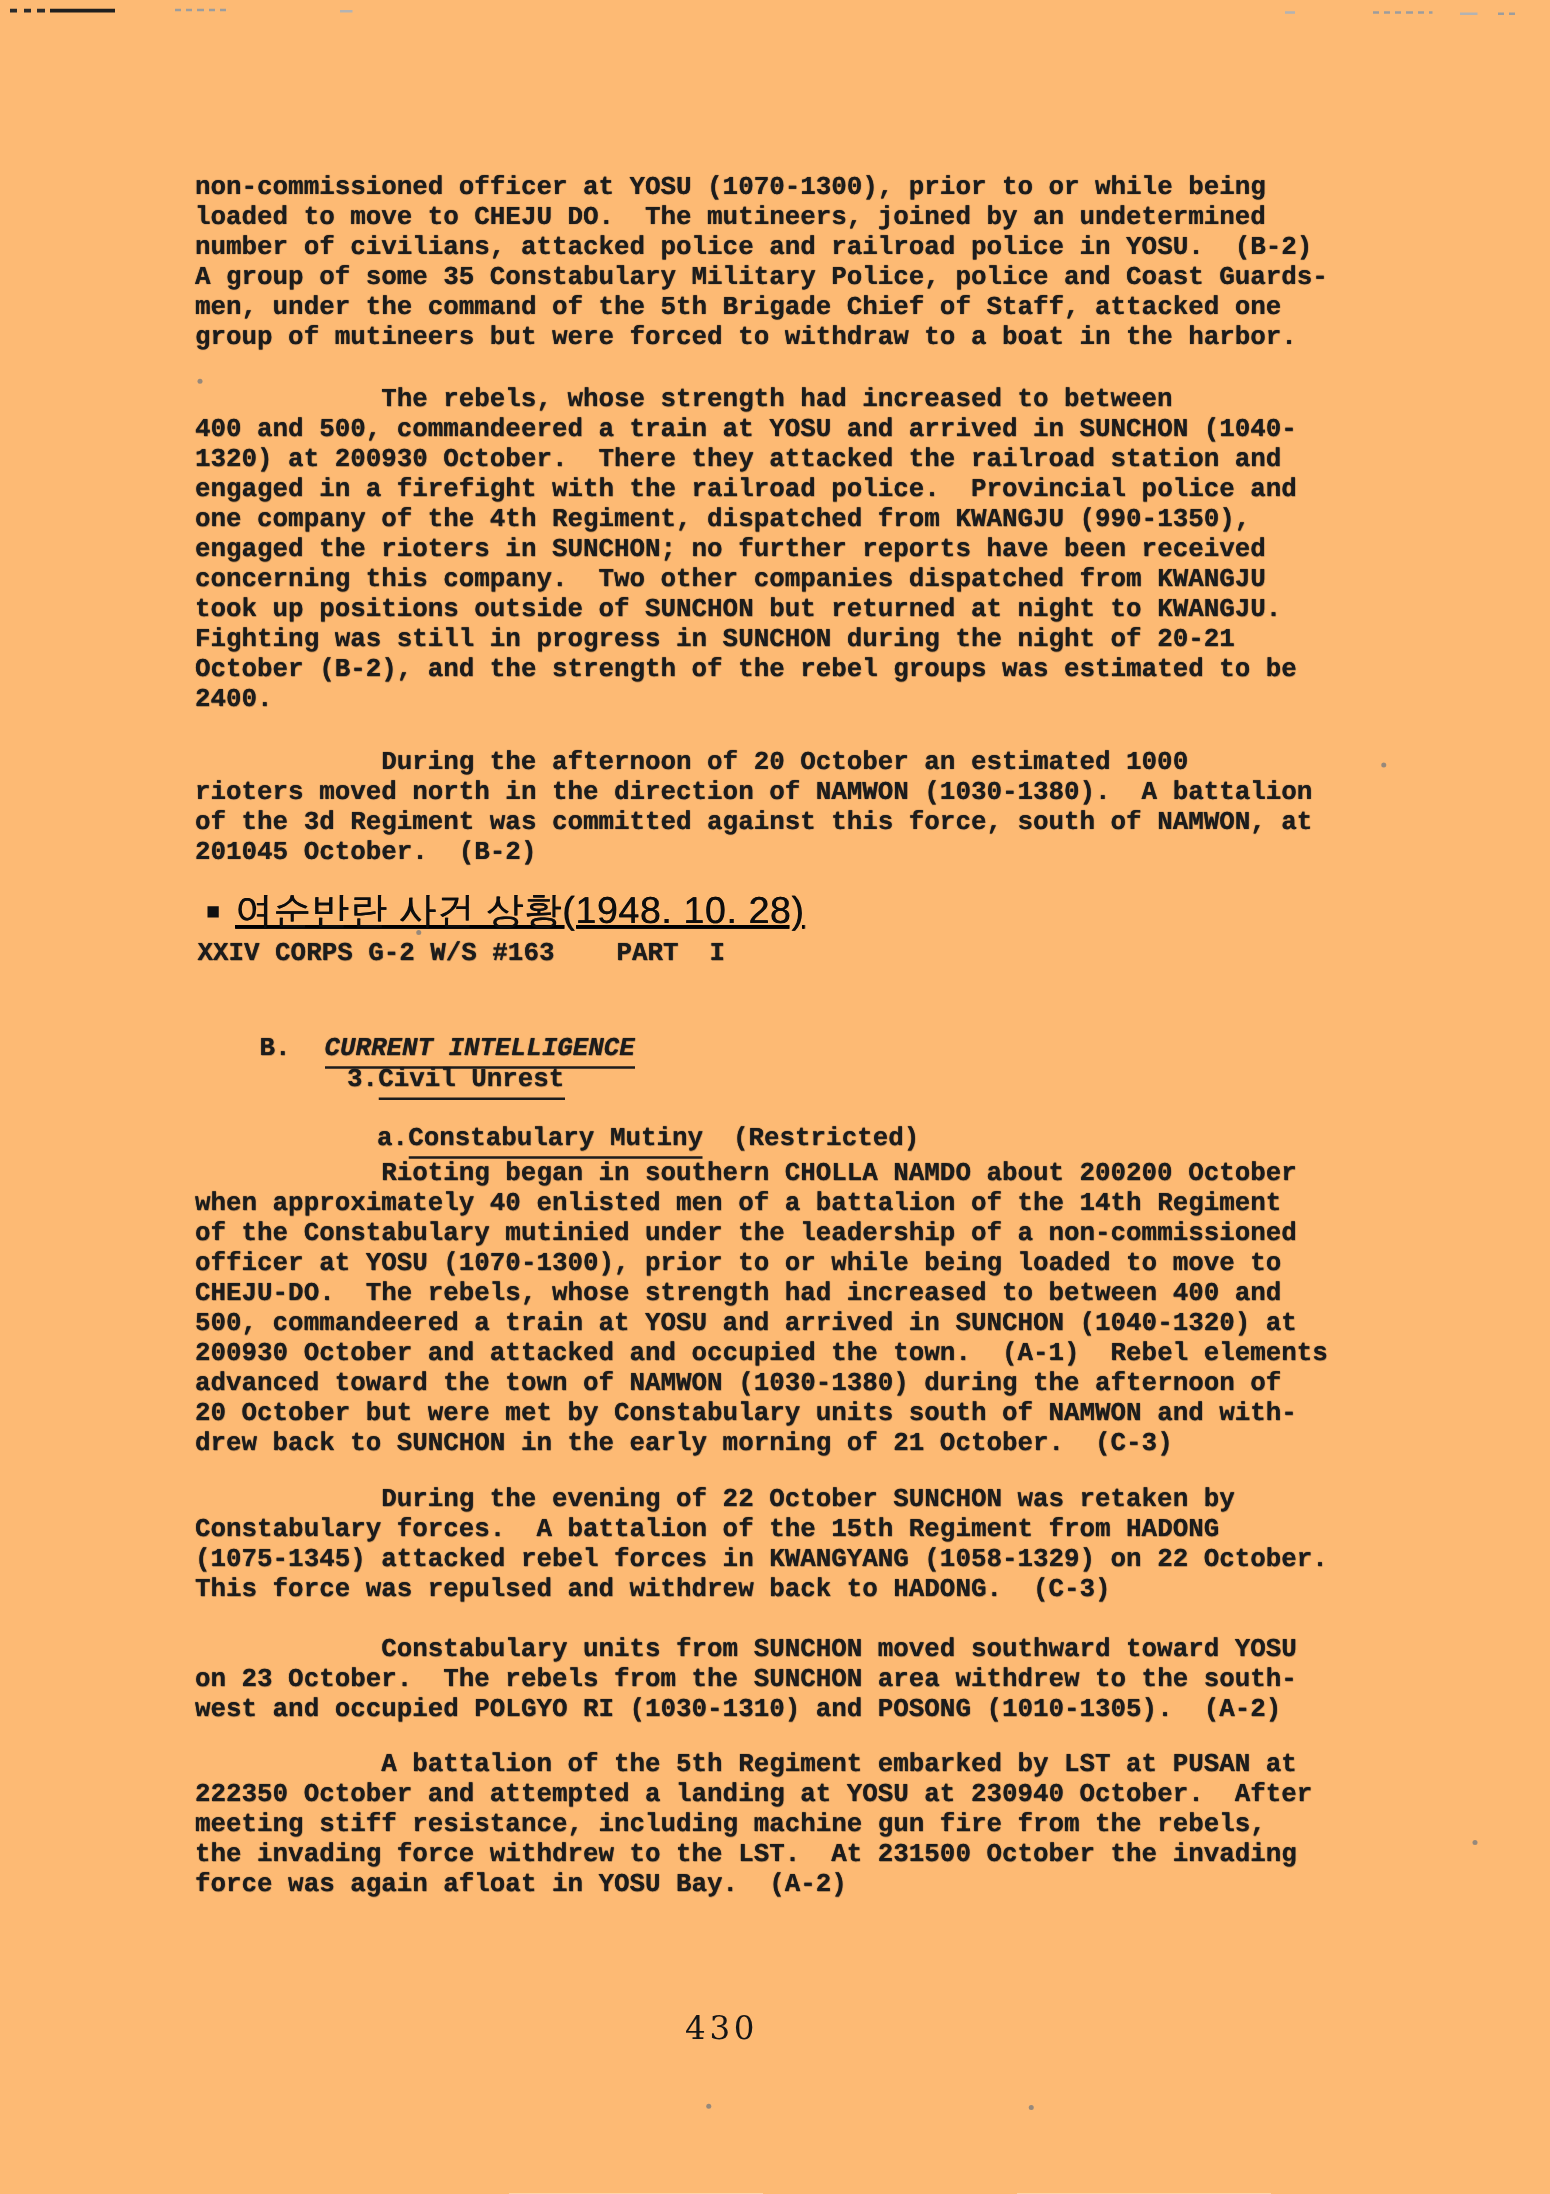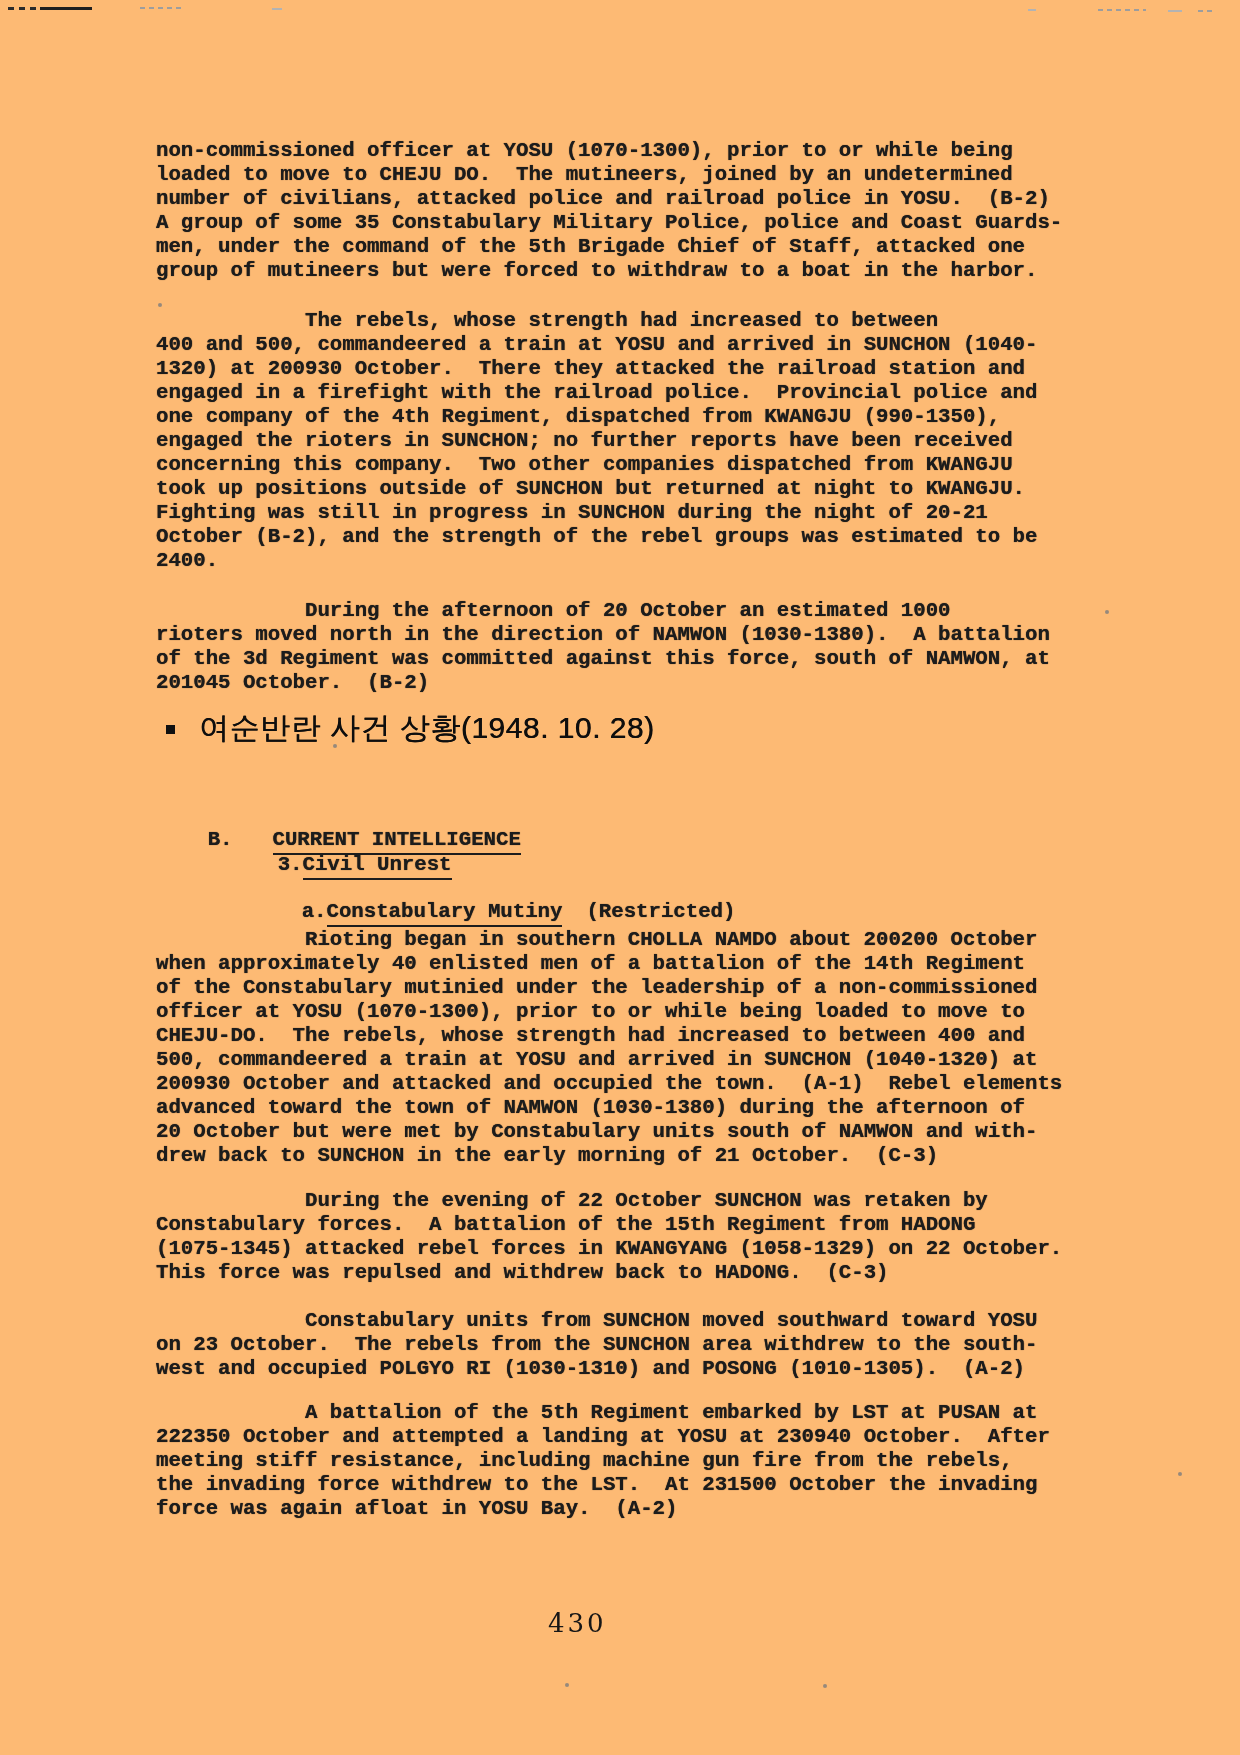--- a/index.html
+++ b/index.html
@@ -15,25 +15,25 @@
     font-family:"Liberation Mono","DejaVu Sans Mono",monospace;
     font-size:20.7px; line-height:24px; font-weight:700;
     color:#1c1c1c; white-space:pre;
     text-shadow:0 0 0.9px rgba(15,15,15,0.85), 0.4px 0.4px 0 rgba(0,0,0,0.18);
     filter:blur(0.22px);
   }
   .para { left:156px; }
   .ind { text-indent:12ch; }
   .hline span { display:inline-block; }
   .underlined { border-bottom:2px solid #1d1d1d; padding-bottom:1px; }
-  .gap-b { margin-left:40px; }
+  .gap-b { margin-left:27px;font-style:italic; }
   .gap-s { }
   .suffix { margin-left:24px;text-align:right; }
   
-  .korean { position:absolute; left:166px; top:708px; display:flex; align-items:center; gap:24px; }
+  .korean { position:absolute; left:166px; top:708px; display:flex; align-items:center; gap:13px;text-decoration:underline; }
   .kbullet { width:9px; height:9px; background:#101010; flex:0 0 auto; margin-top:2px; }
   .ktext {
     font-family:"Liberation Sans","DejaVu Sans",sans-serif;
     font-size:30px; font-weight:400; color:#0e0e0e;
     letter-spacing:0.5px; text-shadow:0.5px 0 0 #0e0e0e;
     white-space:pre;
   }
   
   .pageno {
     position:absolute; left:548px; top:1608px;
@@ -91,20 +91,21 @@
   <div class="tw para ind" style="top:599px">During the afternoon of 20 October an estimated 1000
 rioters moved north in the direction of NAMWON (1030-1380).  A battalion
 of the 3d Regiment was committed against this force, south of NAMWON, at
 201045 October.  (B-2)</div>
 
   <div class="korean">
     <span class="kbullet"></span>
     <span class="ktext">여순반란 사건 상황(1948. 10. 28)</span>
   </div>
 
+  <div class="tw" style="left:158px;top:752px">XXIV CORPS G-2 W/S #163    PART  I</div>
 
   <div class="tw hline" style="left:158px;top:804px">
     <span>B.</span><span class="gap-b underlined">CURRENT INTELLIGENCE</span>
   </div>
   <div class="tw hline" style="left:228px;top:829px">
     <span>3.</span><span class="gap-s underlined">Civil Unrest</span>
   </div>
   <div class="tw hline" style="left:252px;top:876px">
     <span>a.</span><span class="gap-s underlined">Constabulary Mutiny</span><span class="suffix">(Restricted)</span>
   </div>

